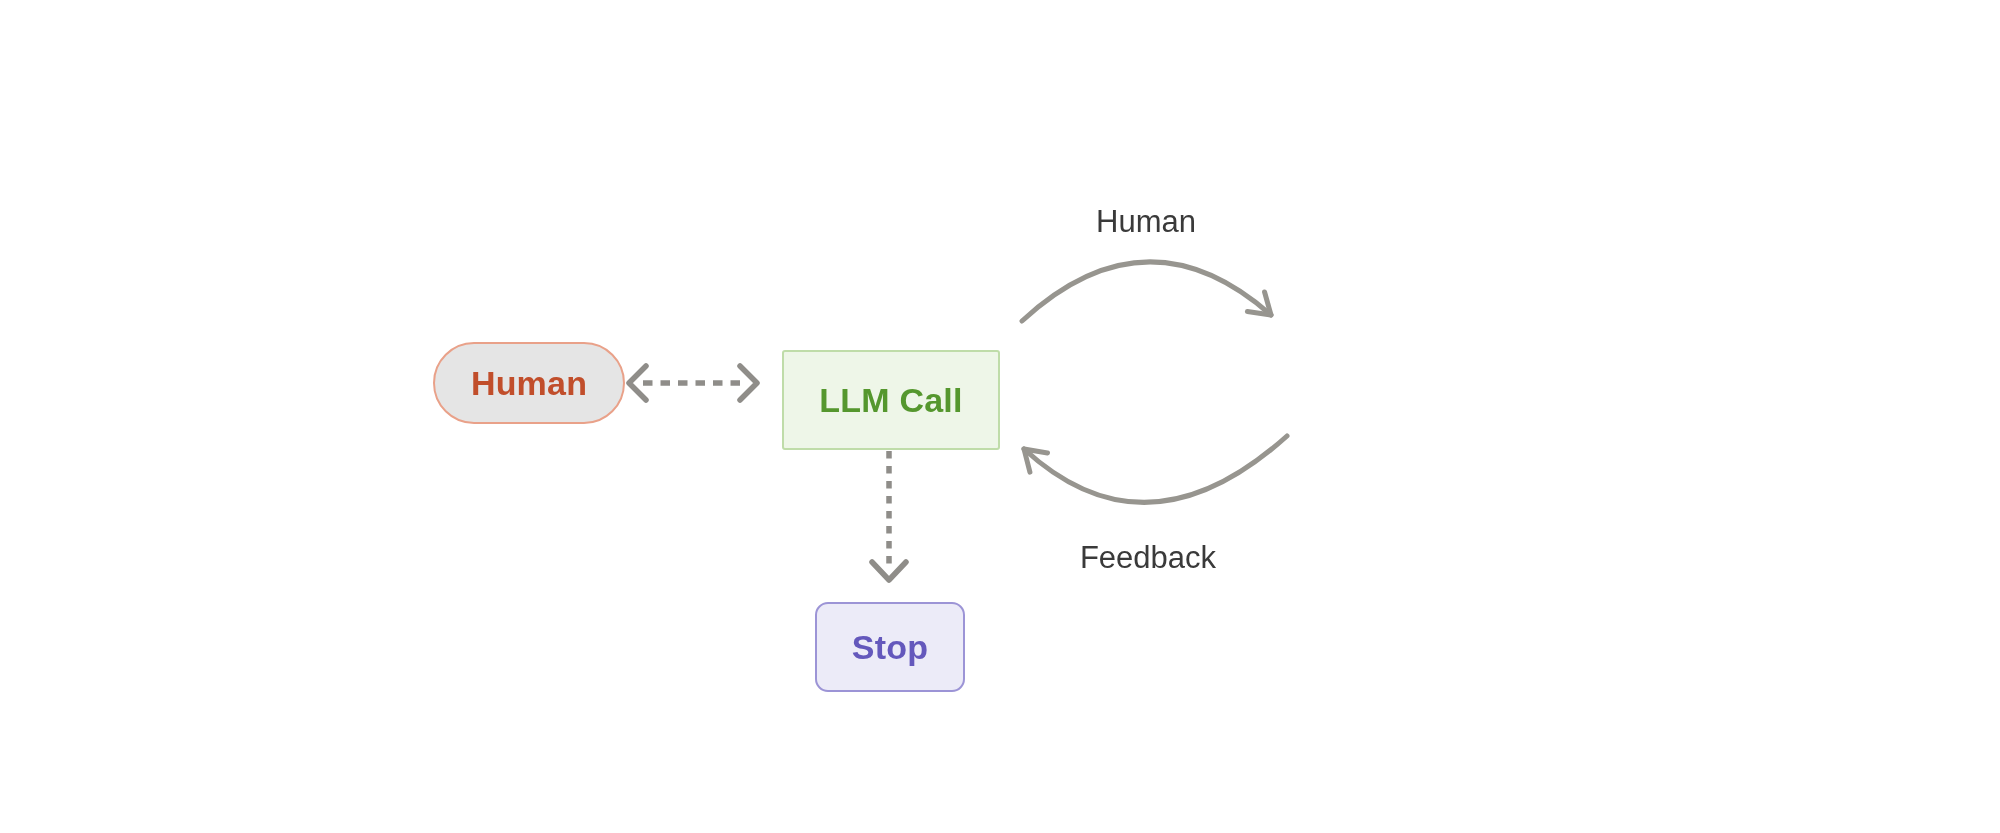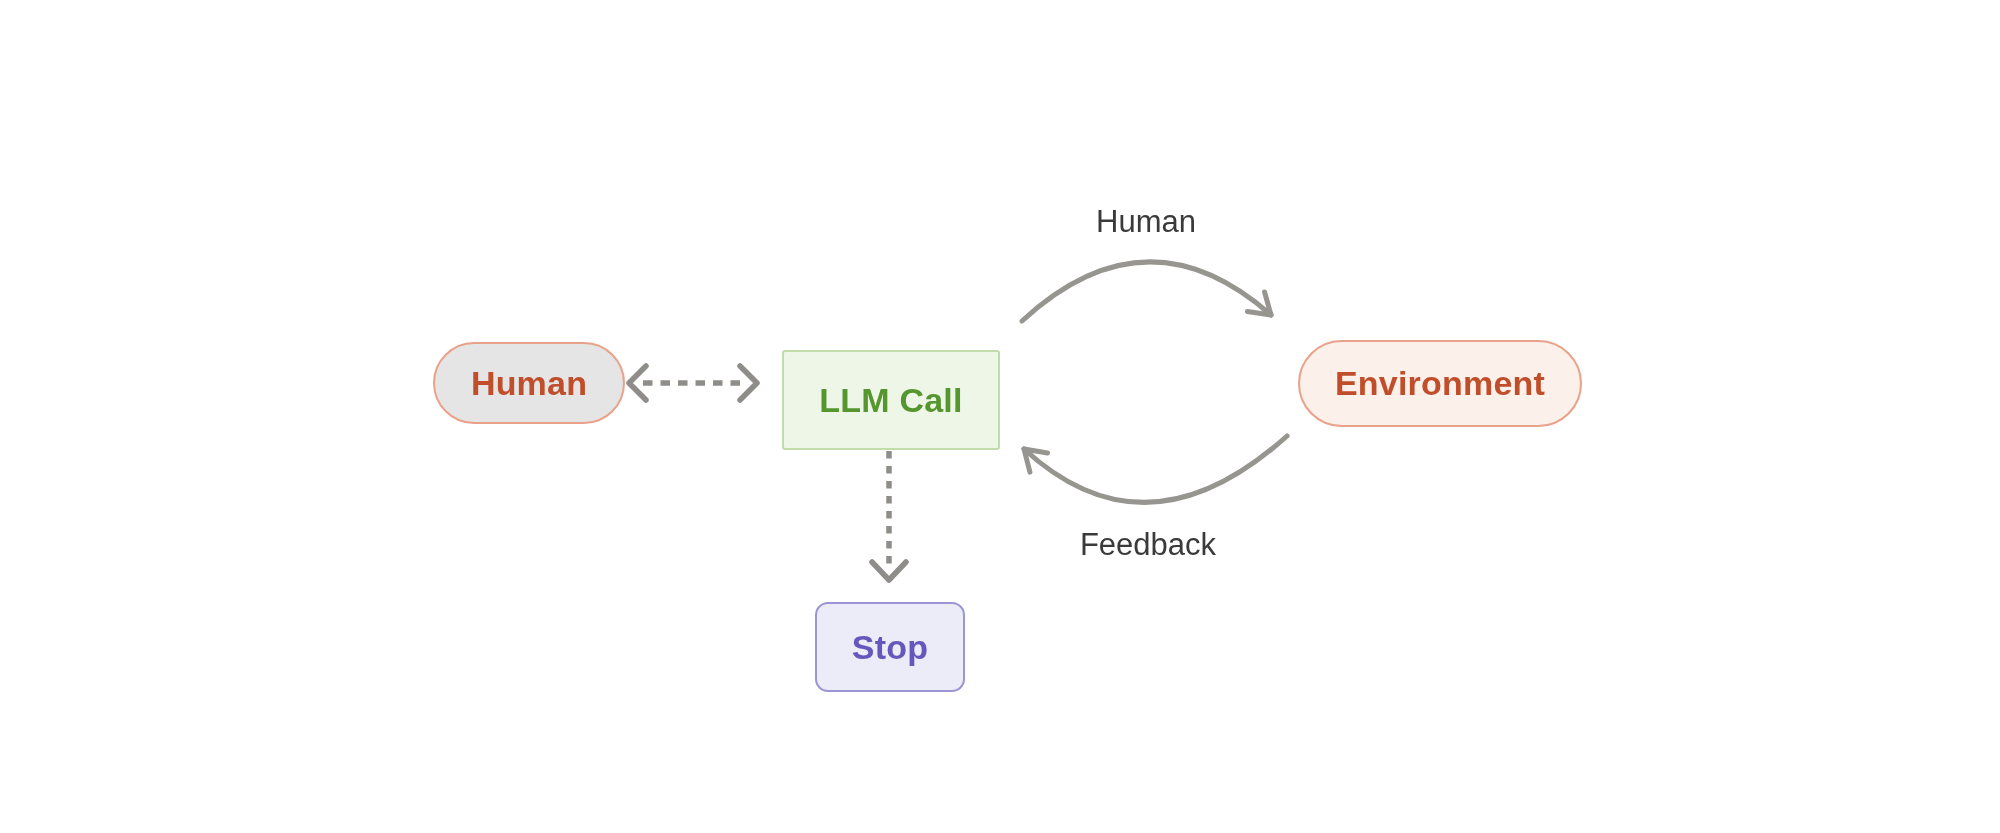--- a/index.html
+++ b/index.html
@@ -65,21 +65,21 @@
   }
   .edge-label {
     position: absolute;
     transform: translate(-50%, -50%);
     color: #3A3A3A;
     font-size: 31px;
     font-weight: 400;
     white-space: nowrap;
   }
   .edge-label-action   { left: 1146px; top: 222px; }
-  .edge-label-feedback { left: 1148px; top: 545px; text-align: center; }
+  .edge-label-feedback { left: 1148px; top: 558px; text-align: center; }
 </style>
 </head>
 <body>
 
 <div class="canvas">
 
   <svg class="edges-layer" viewBox="0 0 2000 833">
     <defs>
       <marker id="arrow-open-v" markerUnits="userSpaceOnUse" markerWidth="50" markerHeight="50" refX="25" refY="25" orient="auto">
         <path d="M5 12 L25 25 L5 38" fill="none" stroke="#97958F" stroke-width="5" stroke-linecap="round" stroke-linejoin="round"></path>
@@ -99,23 +99,20 @@
   </svg>
 
   <div class="node node-human">
     <span>Human</span>
   </div>
 
   <div class="node node-llm-call">
     <span>LLM Call</span>
   </div>
 
-  <div class="node node-environment">
-    <span>Environment</span>
-  </div>
 
   <div class="node node-stop">
     <span>Stop</span>
   </div>
 
   <div class="edge-label edge-label-action">Human</div>
 
   <div class="edge-label edge-label-feedback">Feedback</div>
 
 </div>

